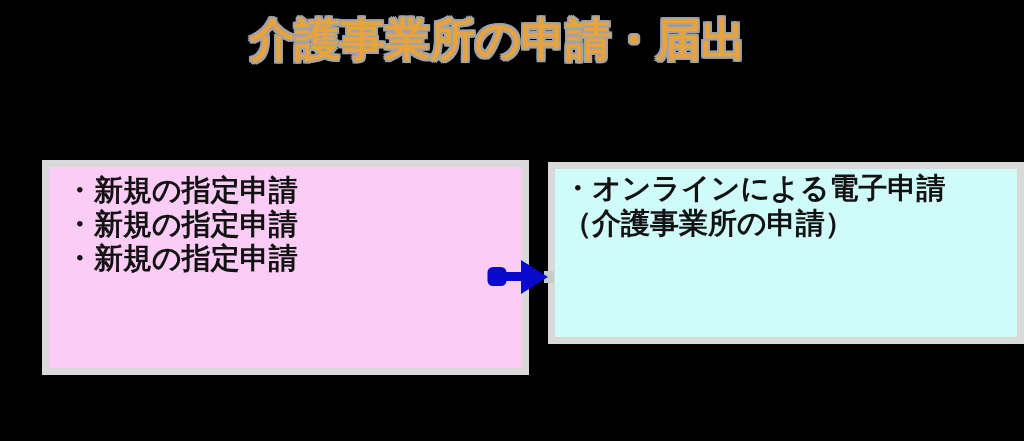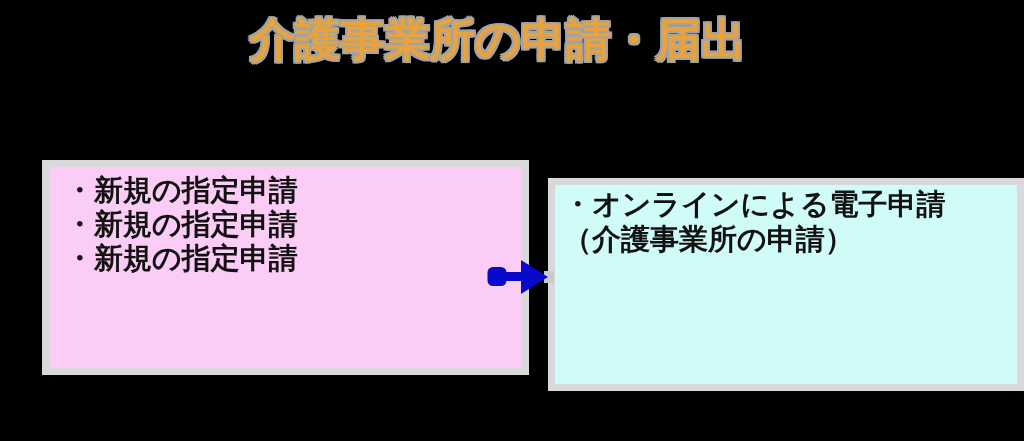--- a/index.html
+++ b/index.html
@@ -34,24 +34,23 @@
     font-weight:bold;
     font-size:29px;
   }
   .box-left{
     left:0;top:160px;width:487px;height:215px;
     background:#FBCDF6;
     padding:6px 6px 0 16px;
     margin-left:42px;
   }
   .box-right{
-    left:548px;top:162px;width:476px;height:213px;
+    left:548px;top:162px;width:476px;height:182px;
     background:#CFFBF9;
     padding:2px 6px 0 8px;
-    margin-top:16px;
   }
   .box-left .line{line-height:34px;white-space:nowrap;}
   .box-right .line{line-height:35px;white-space:nowrap;}
 
   
   .arrow{
     position:absolute;left:487px;top:257px;width:64px;height:40px;
     z-index:2;
   }
   .connector-chip{

